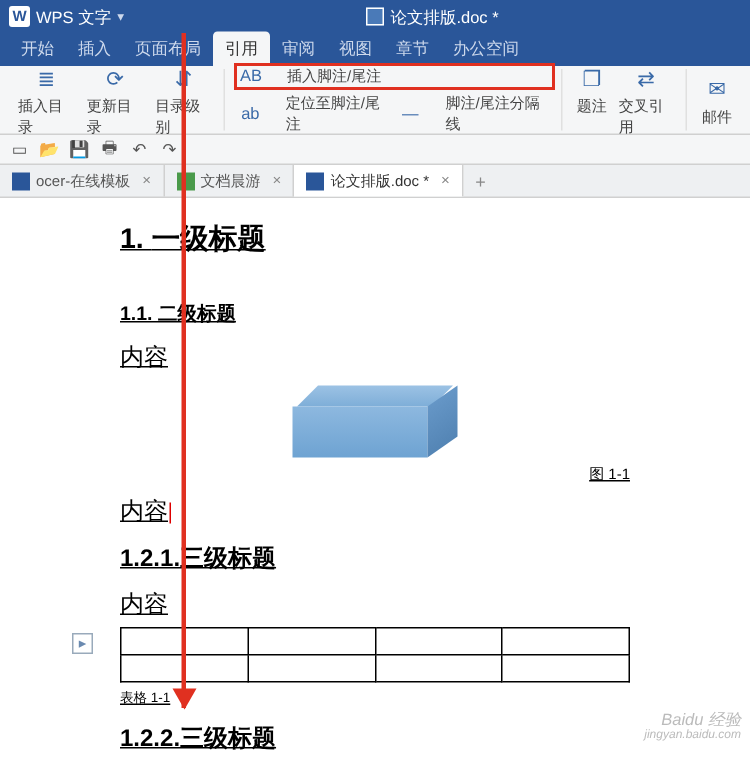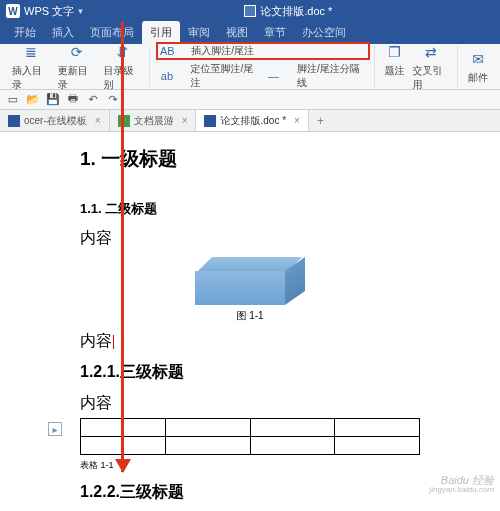--- a/index.html
+++ b/index.html
@@ -24,26 +24,26 @@
   .qat-icon { width: 14px; height: 14px; display: flex; align-items: center; justify-content: center; font-size: 11px; color: #555; cursor: pointer; }
   .tabs { background: #eef0f2; height: 22px; display: flex; align-items: center; border-bottom: 1px solid #d0d0d0; }
   .tab { display: flex; align-items: center; font-size: 10px; padding: 0 8px; height: 100%; border-right: 1px solid #d0d0d0; gap: 4px; cursor: pointer; color: #555; }
   .tab.active { background: #fff; color: #333; }
   .tab .ticon { width: 12px; height: 12px; }
   .tab .close { color: #888; margin-left: 4px; }
   .tab-add { padding: 0 8px; color: #888; cursor: pointer; }
   .canvas { background: #fff; height: calc(511px - 22px - 22px - 46px - 20px - 22px); overflow: auto; position: relative; display: flex; }
   .gutter { width: 70px; position: relative; }
   .gutter-icon { position: absolute; top: 290px; left: 48px; width: 14px; height: 14px; border: 1px solid #9ab; color: #6a8ab0; font-size: 10px; display: flex; align-items: center; justify-content: center; }
-  .doc { padding: 10px 20px 20px 10px; }
+  .doc { padding: 10px 20px 20px 10px; text-decoration: underline; }
   .doc h1 { font-size: 19px; font-weight: bold; margin: 4px 0 16px; }
   .doc h2 { font-size: 13px; font-weight: bold; margin: 28px 0 10px; }
   .doc h3 { font-size: 16px; font-weight: bold; margin: 10px 0 10px; }
   .doc p { font-size: 16px; margin: 0 0; }
-  .fig-wrap { text-align: center; margin: 8px 0; }
+  .fig-wrap { text-align: right; margin: 8px 0; }
   .cuboid { width: 110px; height: 48px; margin: 0 auto; position: relative; }
   .cuboid .top { position: absolute; top: 0; left: 10px; width: 90px; height: 14px; background: linear-gradient(#9cc2e4,#7eaed8); transform: skewX(-45deg); }
   .cuboid .front { position: absolute; top: 14px; left: 0; width: 90px; height: 34px; background: linear-gradient(#8db8df,#6ea3d2); }
   .cuboid .side { position: absolute; top: 7px; left: 90px; width: 20px; height: 34px; background: linear-gradient(#6596c6,#5485b5); transform: skewY(-35deg); }
   .caption { font-size: 10px; margin-top: 4px; }
   .tbl { border-collapse: collapse; width: 340px; margin: 4px 0; }
   .tbl td { border: 1px solid #000; height: 18px; }
   .tbl-caption { font-size: 9px; margin-top: 2px; }
   .cursor { display: inline-block; width: 1px; height: 14px; background: #d00; vertical-align: middle; margin-left: 1px; }
   .red-line { position: absolute; top: 22px; left: 121px; width: 3px; height: 450px; background: #e03020; z-index: 50; }

